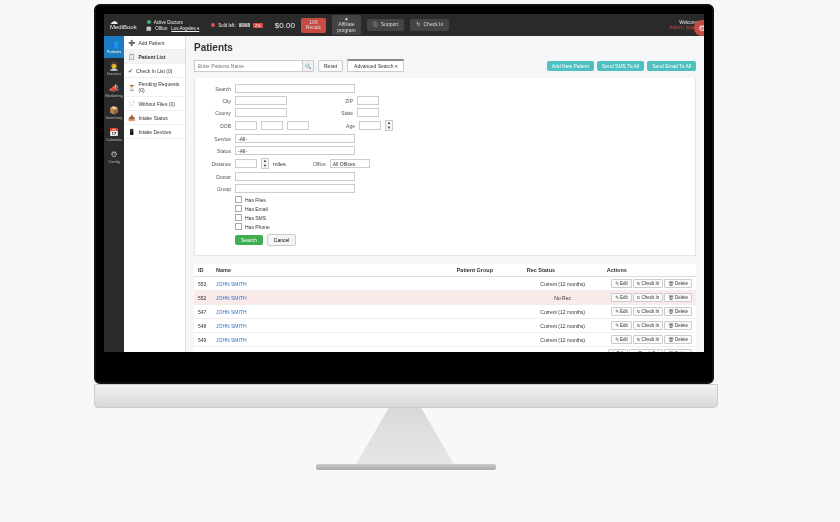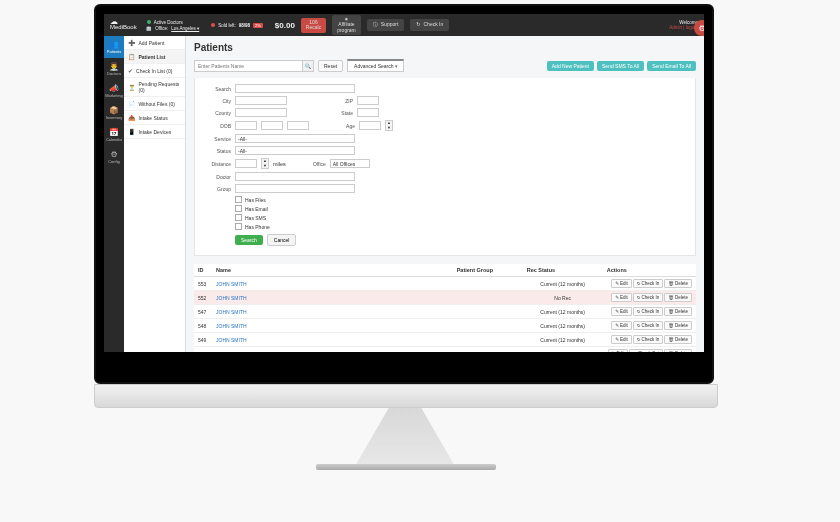--- a/index.html
+++ b/index.html
@@ -64,21 +64,21 @@
   position: relative;
 }
 .brand { display: flex; flex-direction: column; line-height: 1; margin-right: 4px; font-size: 6px; }
 .brand .cloud { font-size: 8px; line-height: 0.5; }
 .top-mini { display: flex; flex-direction: column; gap: 1px; font-size: 4.5px; margin-right: 6px; }
 .top-mini .row { display: flex; align-items: center; gap: 3px; }
 .dot-green { width: 4px; height: 4px; background: #3cb371; border-radius: 50%; }
 .dot-red { width: 4px; height: 4px; background: #e05050; border-radius: 50%; }
 .pill { background: #d94b4b; color: #fff; padding: 0 2px; border-radius: 1px; font-size: 4px; }
 
-.top-money { font-weight: bold; font-size: 8px; margin-right: 0; }
+.top-money { font-weight: normal; font-size: 8px; margin-right: 0; }
 
 .top-btn {
   background: #444; color: #ddd; padding: 2px 5px; border-radius: 2px;
   font-size: 5px; display: flex; flex-direction: column; align-items: center; line-height: 1.1;
 }
 .top-btn.red { background: #c94a43; }
 .top-btn.flat { flex-direction: row; gap: 3px; padding: 3px 6px; }
 
 .welcome { margin-left: auto; text-align: right; font-size: 4.5px; }
 .welcome .who { color: #c94a43; }

